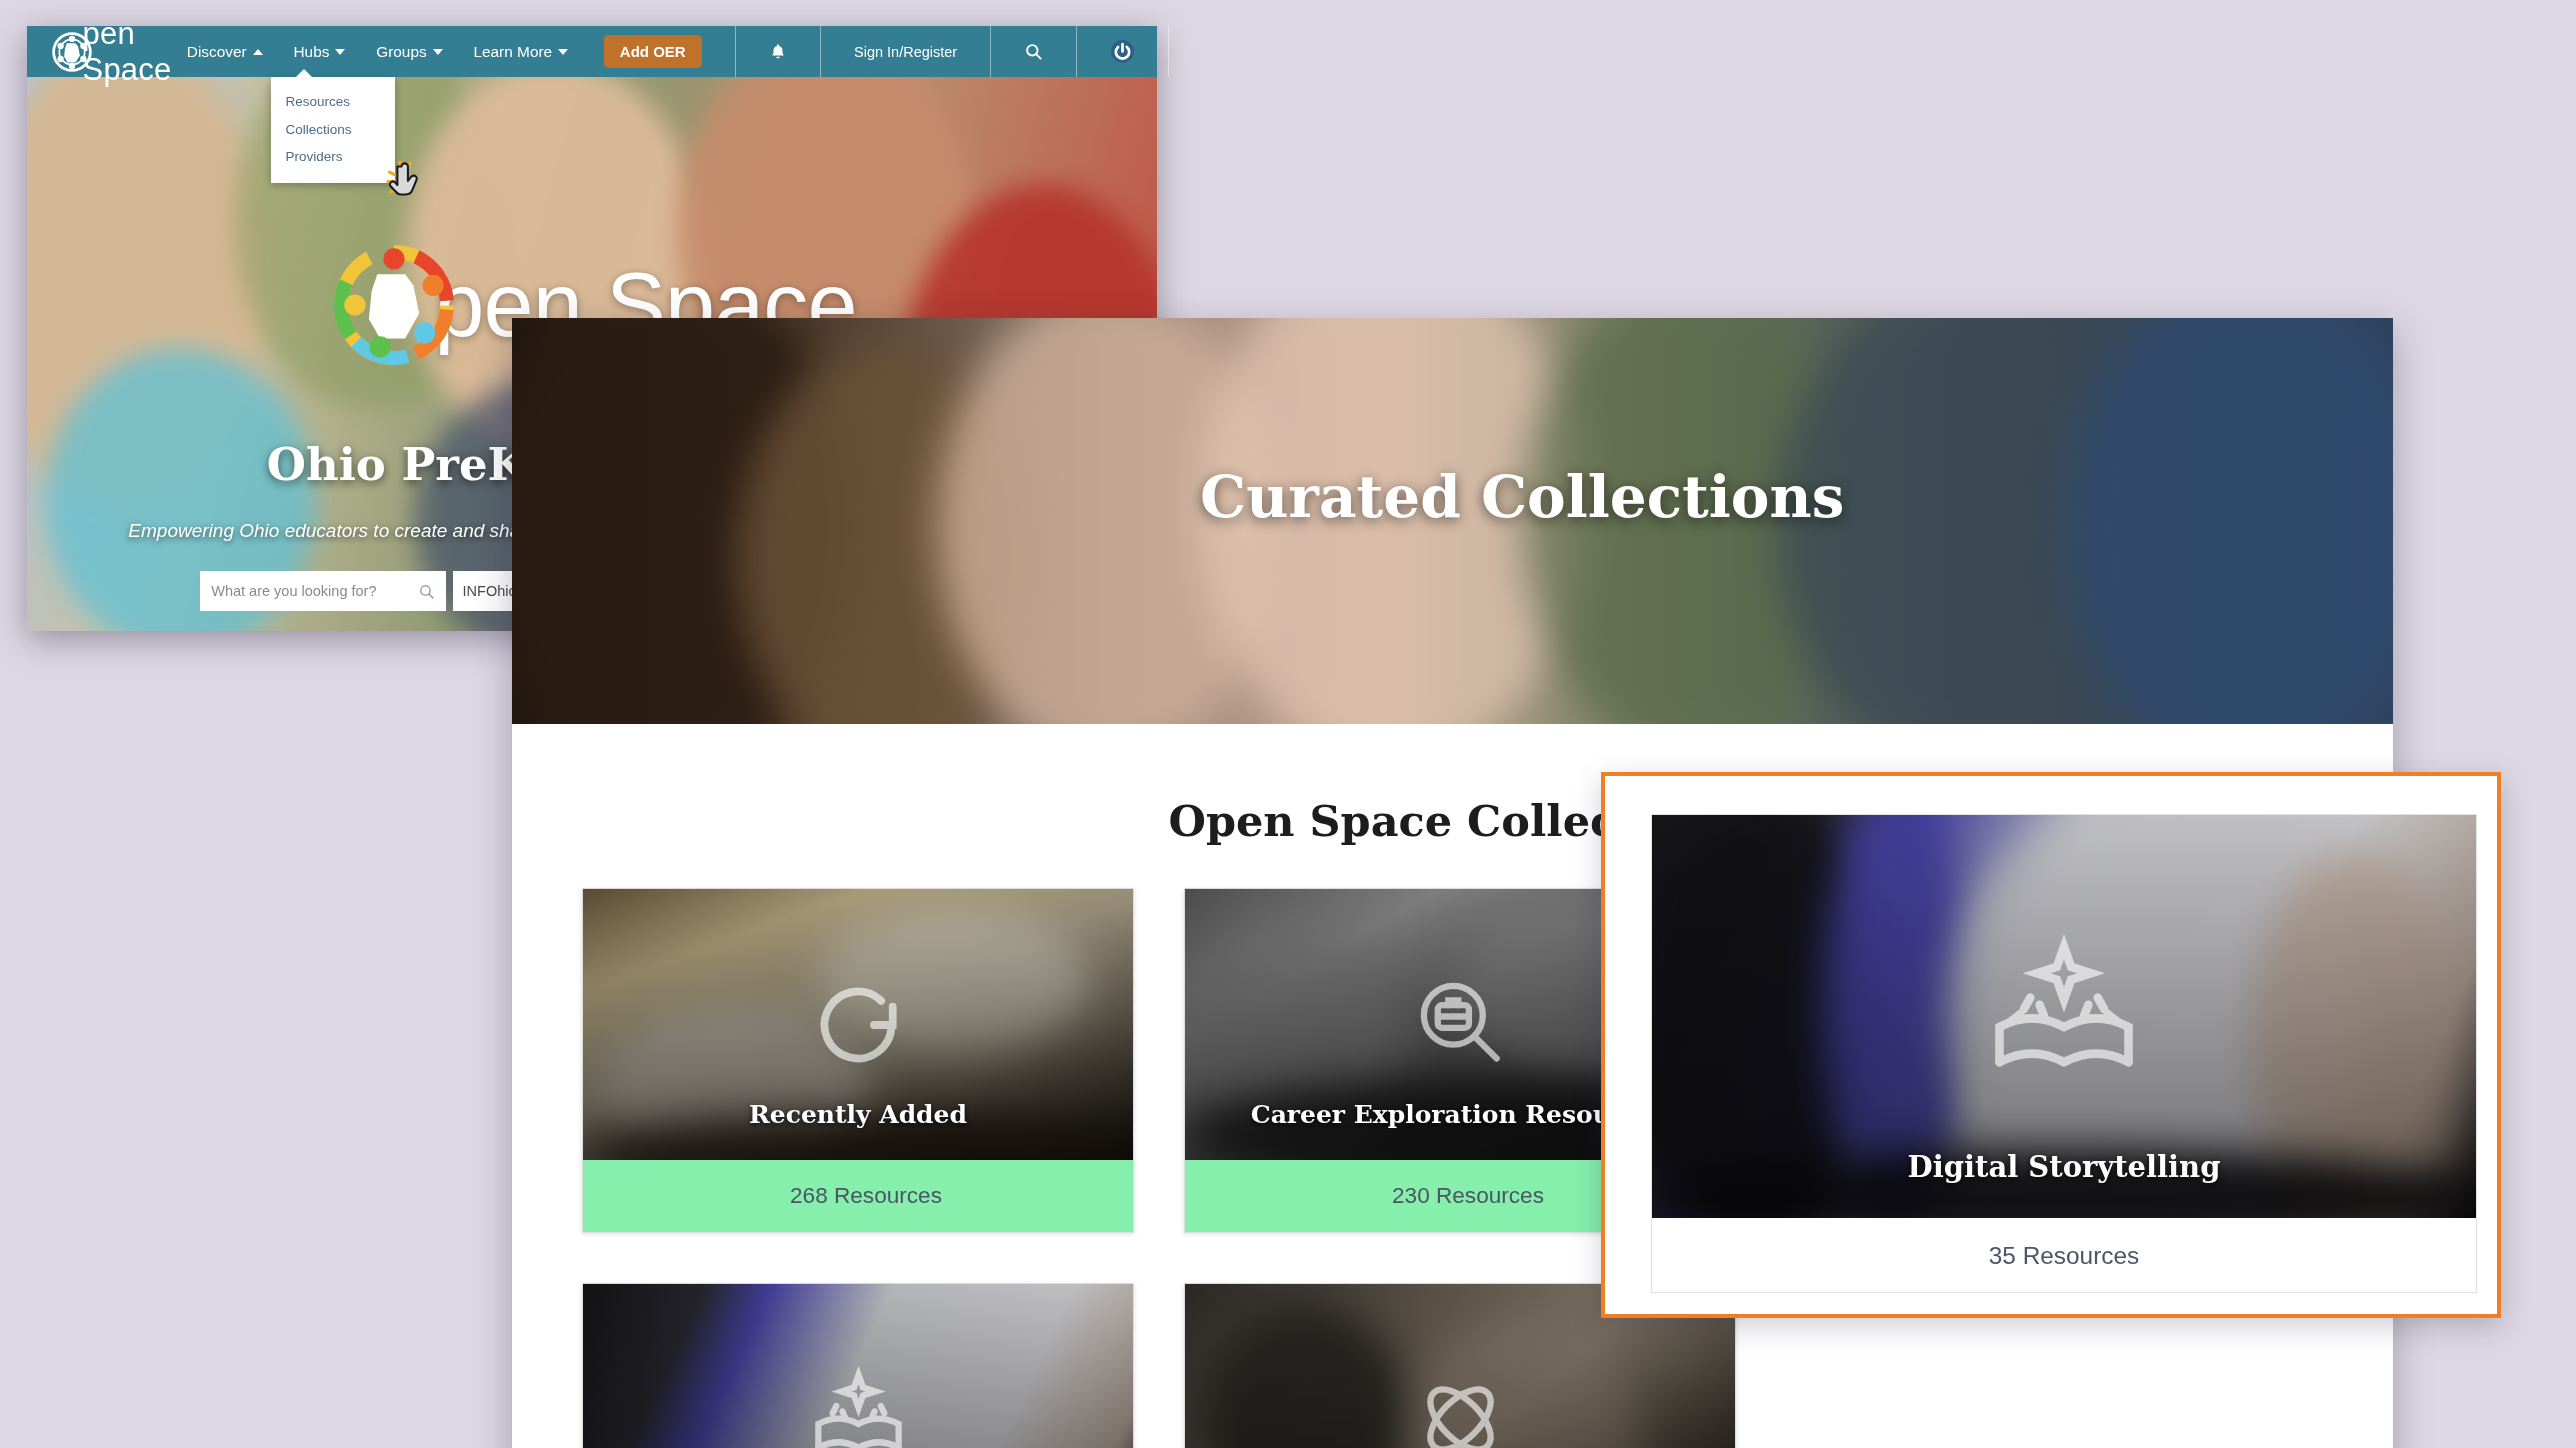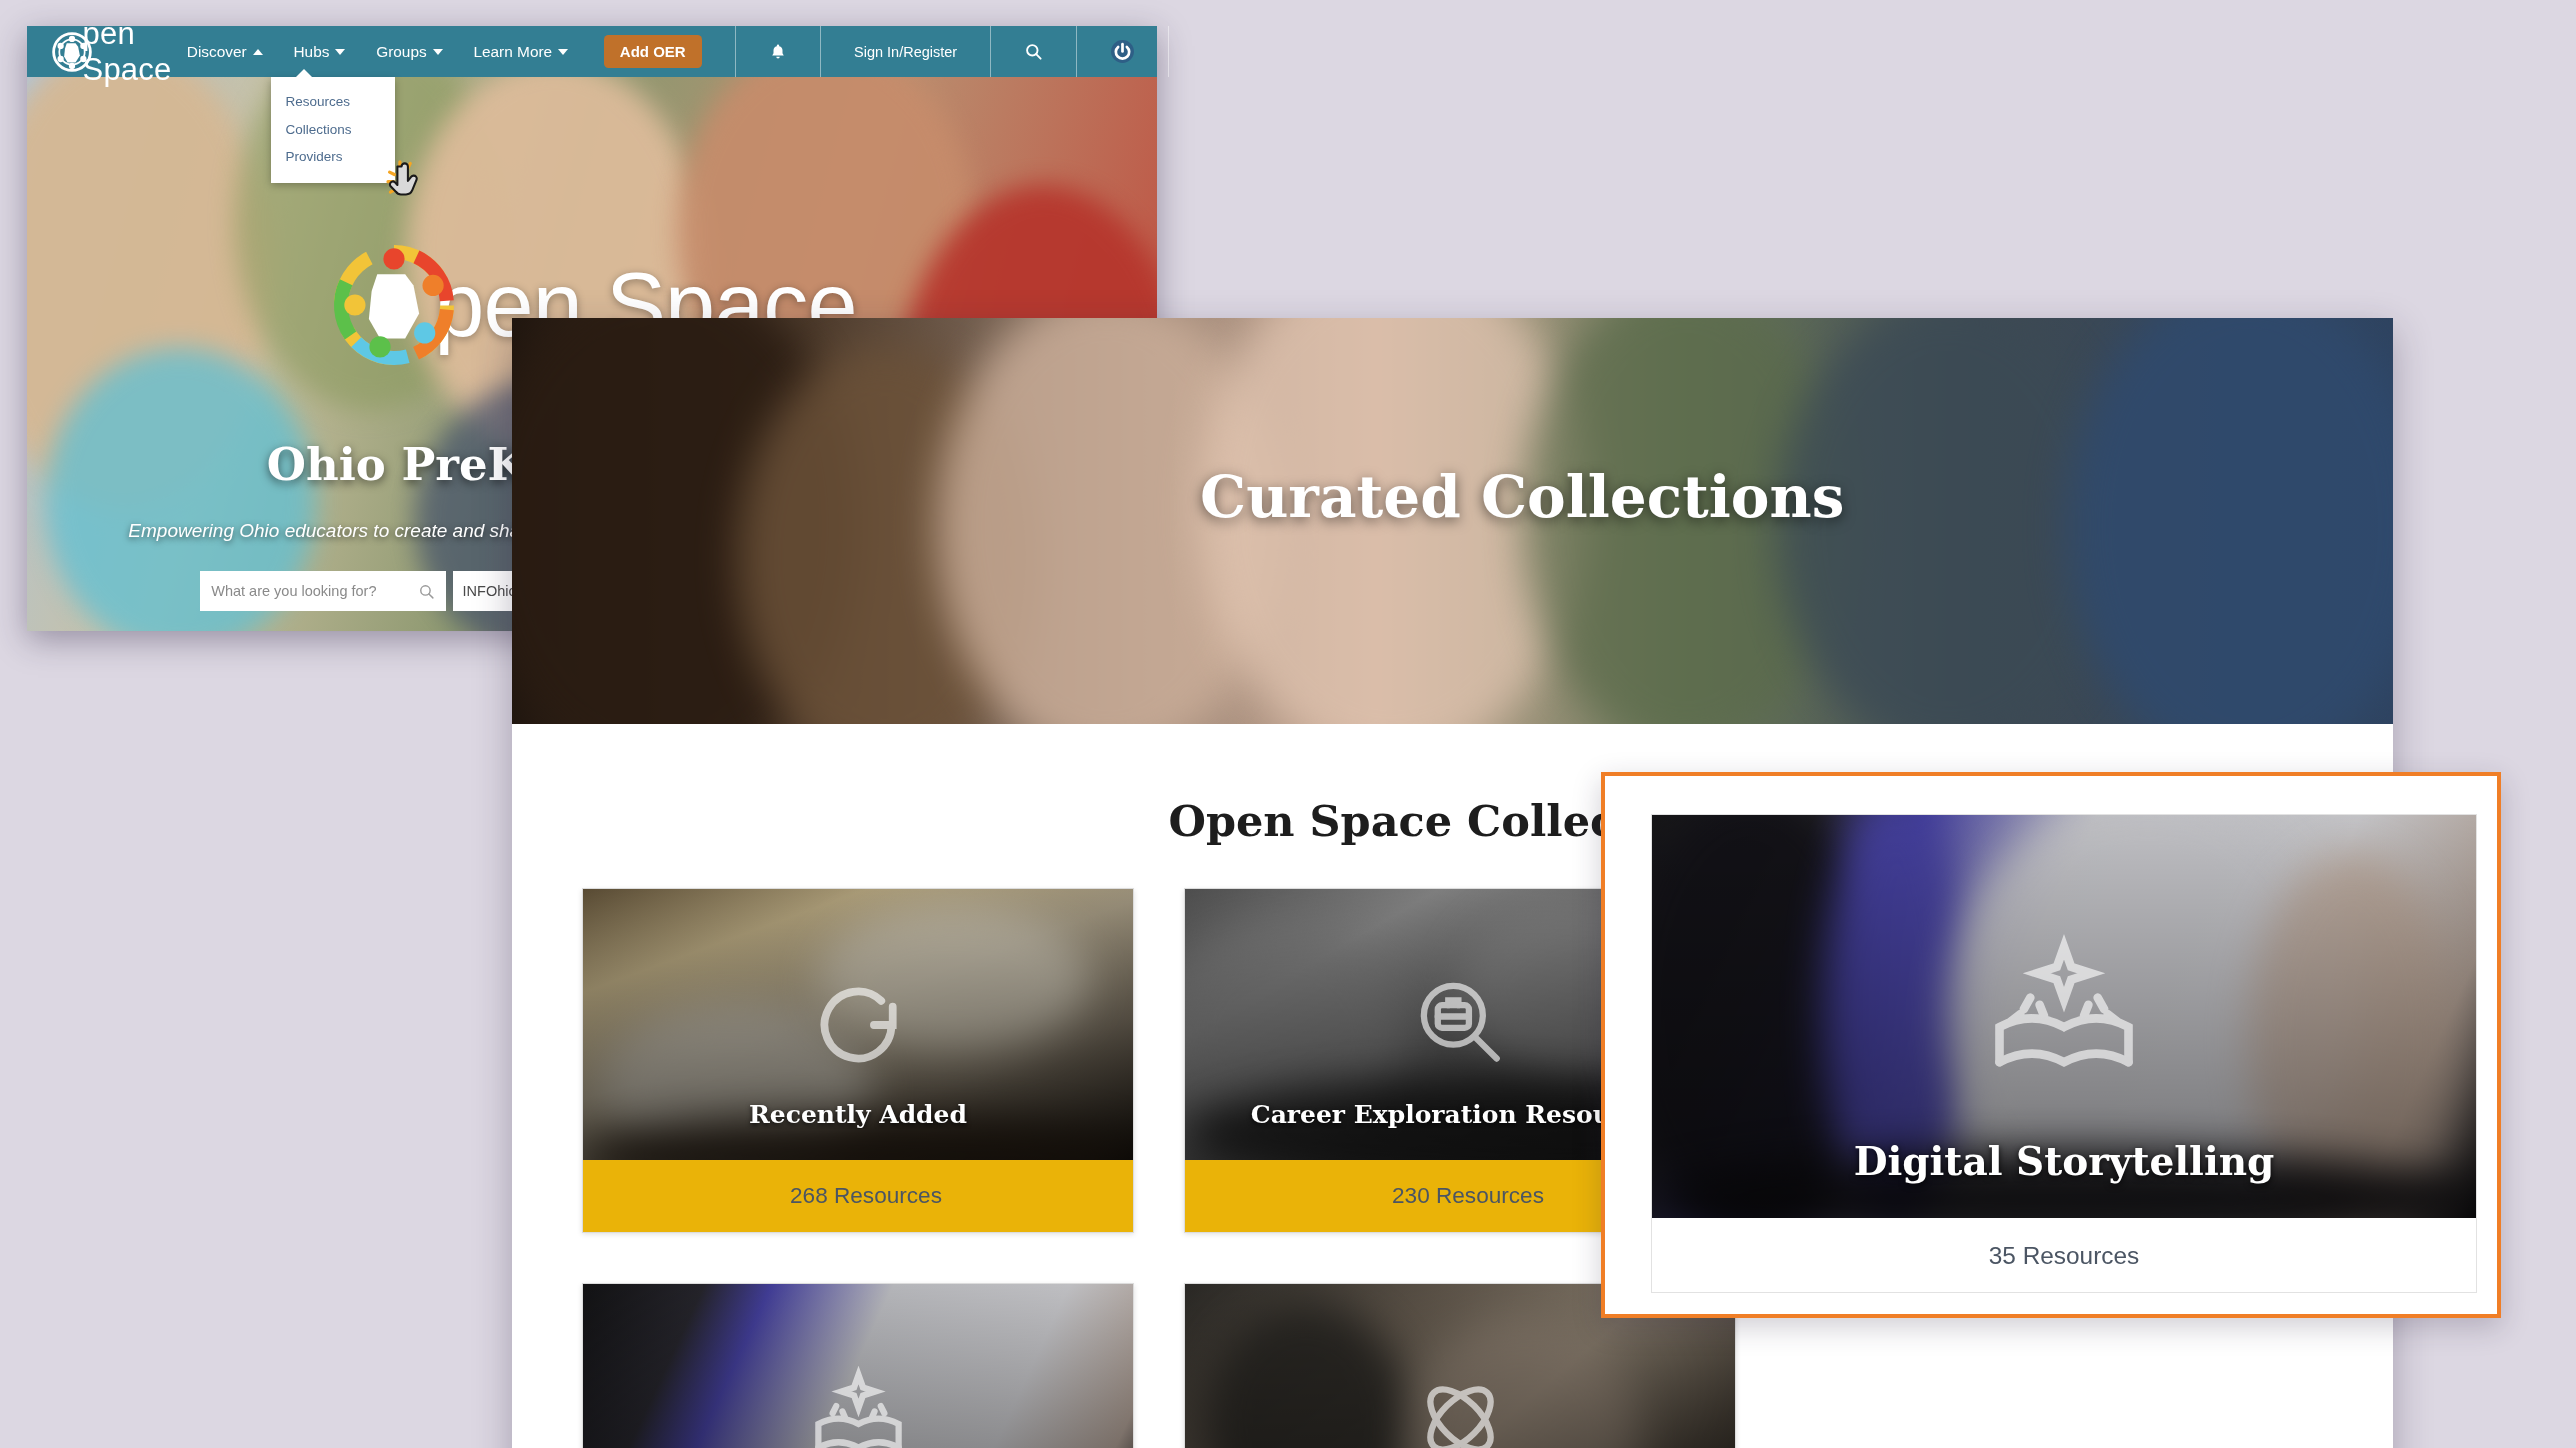--- a/index.html
+++ b/index.html
@@ -153,21 +153,21 @@
     background: linear-gradient(180deg, rgba(0,0,0,.18) 0%, rgba(0,0,0,.55) 100%);
   }
   .card-icon { position: relative; z-index: 2; opacity: .62; }
   .card-label {
     position: absolute; z-index: 3; bottom: 31px; left: 0; right: 0; text-align: center;
     font-family: "DejaVu Serif", serif; font-weight: bold; font-size: 25px; color: #fff;
     text-shadow: 0 1.8px 5.4px rgba(0,0,0,.8); white-space: nowrap; overflow: hidden;
   }
   .card-foot {
     height: 72px; display: flex; align-items: center; justify-content: center;
-    font-size: 22.6px; color: #4b5563; background: #eab308; padding-left: 16px;
+    font-size: 22.6px; color: #4b5563; background: #86efac; padding-left: 16px;
   }
 
   
   .overlay {
     position: absolute; left: 1601px; top: 772px; width: 900px; height: 546px;
     background: #ffffff; border: 4.5px solid #f07e26; z-index: 40;
     box-shadow: 0 9px 27px rgba(40,30,60,.22);
   }
   .ov-card { position: absolute; left: 46px; top: 38px; width: 826px; height: 479px;
              border: 0.9px solid #e2e2e2; background: #fff; }
@@ -175,21 +175,21 @@
     position: relative; height: 403px; overflow: hidden;
     background: linear-gradient(115deg,#1a1a1c 0%, #2b2a30 16%, #4f4ab6 27%, #dcdde2 44%, #e8e8ec 70%, #cbb9ad 88%, #100f12 100%);
     display: flex; align-items: center; justify-content: center;
   }
   .ov-img:after {
     content: ""; position: absolute; inset: 0;
     background: linear-gradient(180deg, rgba(0,0,0,.16) 0%, rgba(0,0,0,.52) 100%);
   }
   .ov-label {
     position: absolute; z-index: 3; bottom: 34px; left: 0; right: 0; text-align: center;
-    font-family: "DejaVu Serif", serif; font-weight: bold; font-size: 39px; color: #fff;
+    font-family: "DejaVu Serif", serif; font-weight: bold; font-size: 29px; color: #fff;
     text-shadow: 0 1.8px 6.3px rgba(0,0,0,.85);
   }
   .ov-foot {
     height: 76px; display: flex; align-items: center; justify-content: center;
     font-size: 24.4px; color: #4b5563;
   }
   .shade { position: absolute; border-radius: 50%; filter: blur(20px); }
 </style>
 </head>
 <body>

